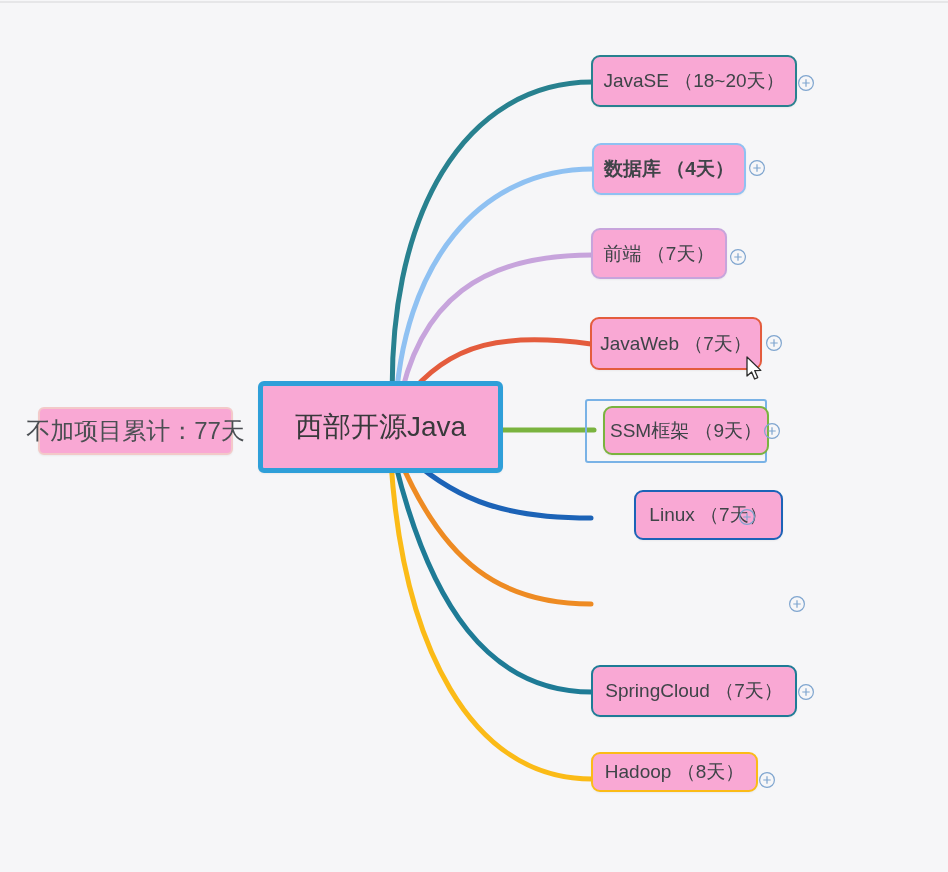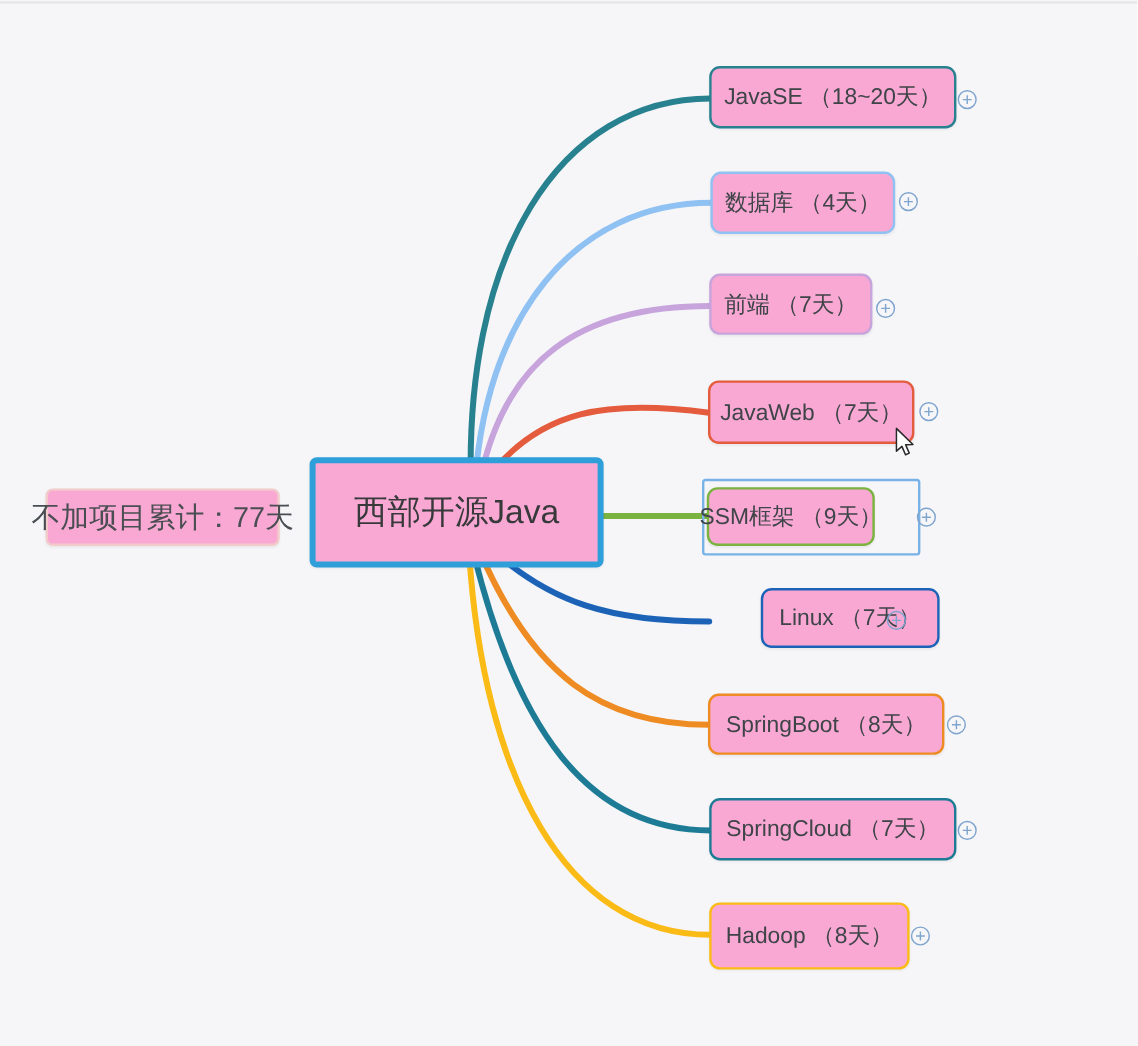--- a/index.html
+++ b/index.html
@@ -27,21 +27,21 @@
     color:#3f4448;
     z-index:3;
     box-shadow:0 1px 2px rgba(0,0,0,0.05);
   }
   .branch{
     border:2px solid #999;
     border-radius:9px;
     font-size:19px;
   }
   .c0{border-color:#28818f;}
-  .c1{border-color:#8fc1f2;}
+  .c1{border-color:#8fc1f2;font-weight:bold;}
   .c2{border-color:#c7a4dc;}
   .c3{border-color:#e45c3d;}
   .c4{border-color:#7ab33f;}
   .c5{border-color:#1c63b7;margin-left:44px;}
   .c6{border-color:#ee8b23;}
   .c7{border-color:#1e7b96;}
   .c8{border-color:#fbbb17;}
   #root-node{
     left:258px;top:381px;width:245px;height:92px;
     border:5px solid #2f9fd9;
@@ -113,33 +113,30 @@
   </div>
   <div class="node branch c1" style="left:592px;top:143px;width:154px;height:52px">
     <span class="lbl">数据库 （4天）</span>
   </div>
   <div class="node branch c2" style="left:591px;top:228px;width:136px;height:51px">
     <span class="lbl">前端 （7天）</span>
   </div>
   <div class="node branch c3" style="left:590px;top:317px;width:172px;height:53px">
     <span class="lbl">JavaWeb （7天）</span>
   </div>
-  <div class="node branch c4" style="left:589px;top:406px;width:140px;height:49px">
+  <div class="node branch c4" style="left:603px;top:406px;width:166px;height:49px">
     <span class="lbl">SSM框架 （9天）</span>
   </div>
   <div class="node branch c5" style="left:590px;top:490px;width:149px;height:50px">
     <span class="lbl">Linux （7天）</span>
   </div>
-  <div class="node branch c6" style="left:590px;top:578px;width:197px;height:51px">
-    <span class="lbl">SpringBoot （8天）</span>
-  </div>
   <div class="node branch c7" style="left:591px;top:665px;width:206px;height:52px">
     <span class="lbl">SpringCloud （7天）</span>
   </div>
-  <div class="node branch c8" style="left:591px;top:752px;width:167px;height:56px">
+  <div class="node branch c8" style="left:591px;top:752px;width:167px;height:40px">
     <span class="lbl">Hadoop （8天）</span>
   </div>
 
   <svg class="plus" style="left:797px;top:74px" viewBox="0 0 18 18">
       <circle cx="9" cy="9" r="7.4" stroke="#7fa5cf" stroke-width="1.2" fill="none"></circle>
       <path d="M9 5.3 V12.7 M5.3 9 H12.7" stroke="#7fa5cf" stroke-width="1.2"></path>
     </svg>
   <svg class="plus" style="left:748px;top:159px" viewBox="0 0 18 18">
       <circle cx="9" cy="9" r="7.4" stroke="#7fa5cf" stroke-width="1.2" fill="none"></circle>
       <path d="M9 5.3 V12.7 M5.3 9 H12.7" stroke="#7fa5cf" stroke-width="1.2"></path>

